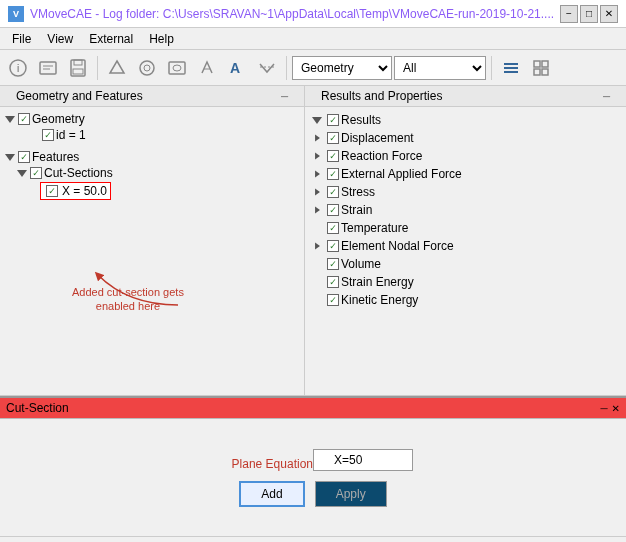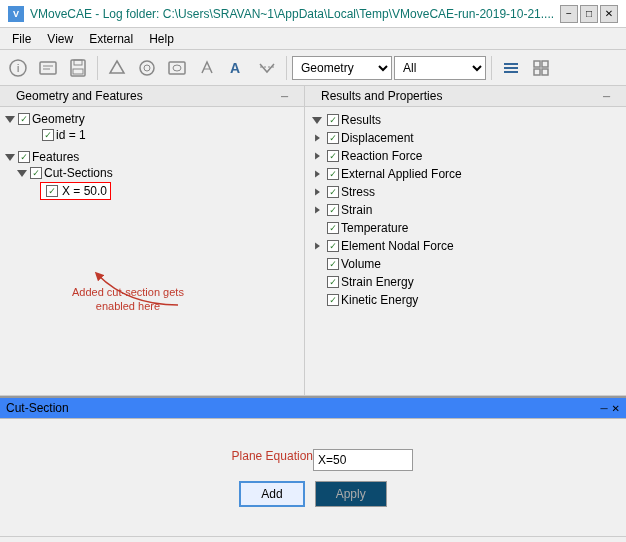--- a/index.html
+++ b/index.html
@@ -11,21 +11,21 @@
       height: 28px;
       display: flex;
       align-items: center;
       justify-content: space-between;
       padding: 0 8px;
       border-bottom: 1px solid #ccc;
       font-size: 12px;
     }
     #title-bar-left { display: flex; align-items: center; gap: 6px; }
     #title-bar-icon { width: 16px; height: 16px; background: #4a90d9; display: flex; align-items: center; justify-content: center; color: white; font-size: 9px; font-weight: bold; }
-    #title-text { font-size: 12px; color: #0f766e; }
+    #title-text { font-size: 12px; color: #8b5cf6; }
     #title-controls { display: flex; gap: 2px; }
     .title-btn { width: 18px; height: 18px; display: flex; align-items: center; justify-content: center; font-size: 10px; cursor: pointer; border: 1px solid #999; background: #e0e0e0; }
 
     
     #menu-bar {
       background: #f0f0f0;
       height: 22px;
       display: flex;
       align-items: center;
       padding: 0 4px;
@@ -160,54 +160,54 @@
 
     
     #cut-section-panel {
       border-top: 2px solid #999;
       background: #f0f0f0;
       height: 140px;
       display: flex;
       flex-direction: column;
     }
     #cut-section-header {
-      background: #3b82f6;
+      background: #ef4444;
       padding: 3px 6px;
       border-bottom: 1px solid #bbb;
       display: flex;
       align-items: center;
       justify-content: space-between;
       font-size: 12px;
     }
     #cut-section-body {
       flex: 1;
       display: flex;
       flex-direction: column;
       align-items: center;
       justify-content: center;
       gap: 10px;
       padding: 10px;
     }
     .form-row {
       display: flex;
-      align-items: flex-start;
+      align-items: flex-end;
     }
     .form-label {
       font-size: 12px;
       color: #c0392b;
       font-weight: 500;
       min-width: 100px;
       text-align: right;
     }
     .form-input {
       width: 100px;
       height: 22px;
       border: 1px solid #999;
       background: white;
-      padding: 2px 4px;
+      padding: 2px 20px;
       font-size: 12px;
     }
     .form-buttons {
       display: flex;
       gap: 10px;
     }
     .btn {
       padding: 4px 20px;
       height: 26px;
       font-size: 12px;

